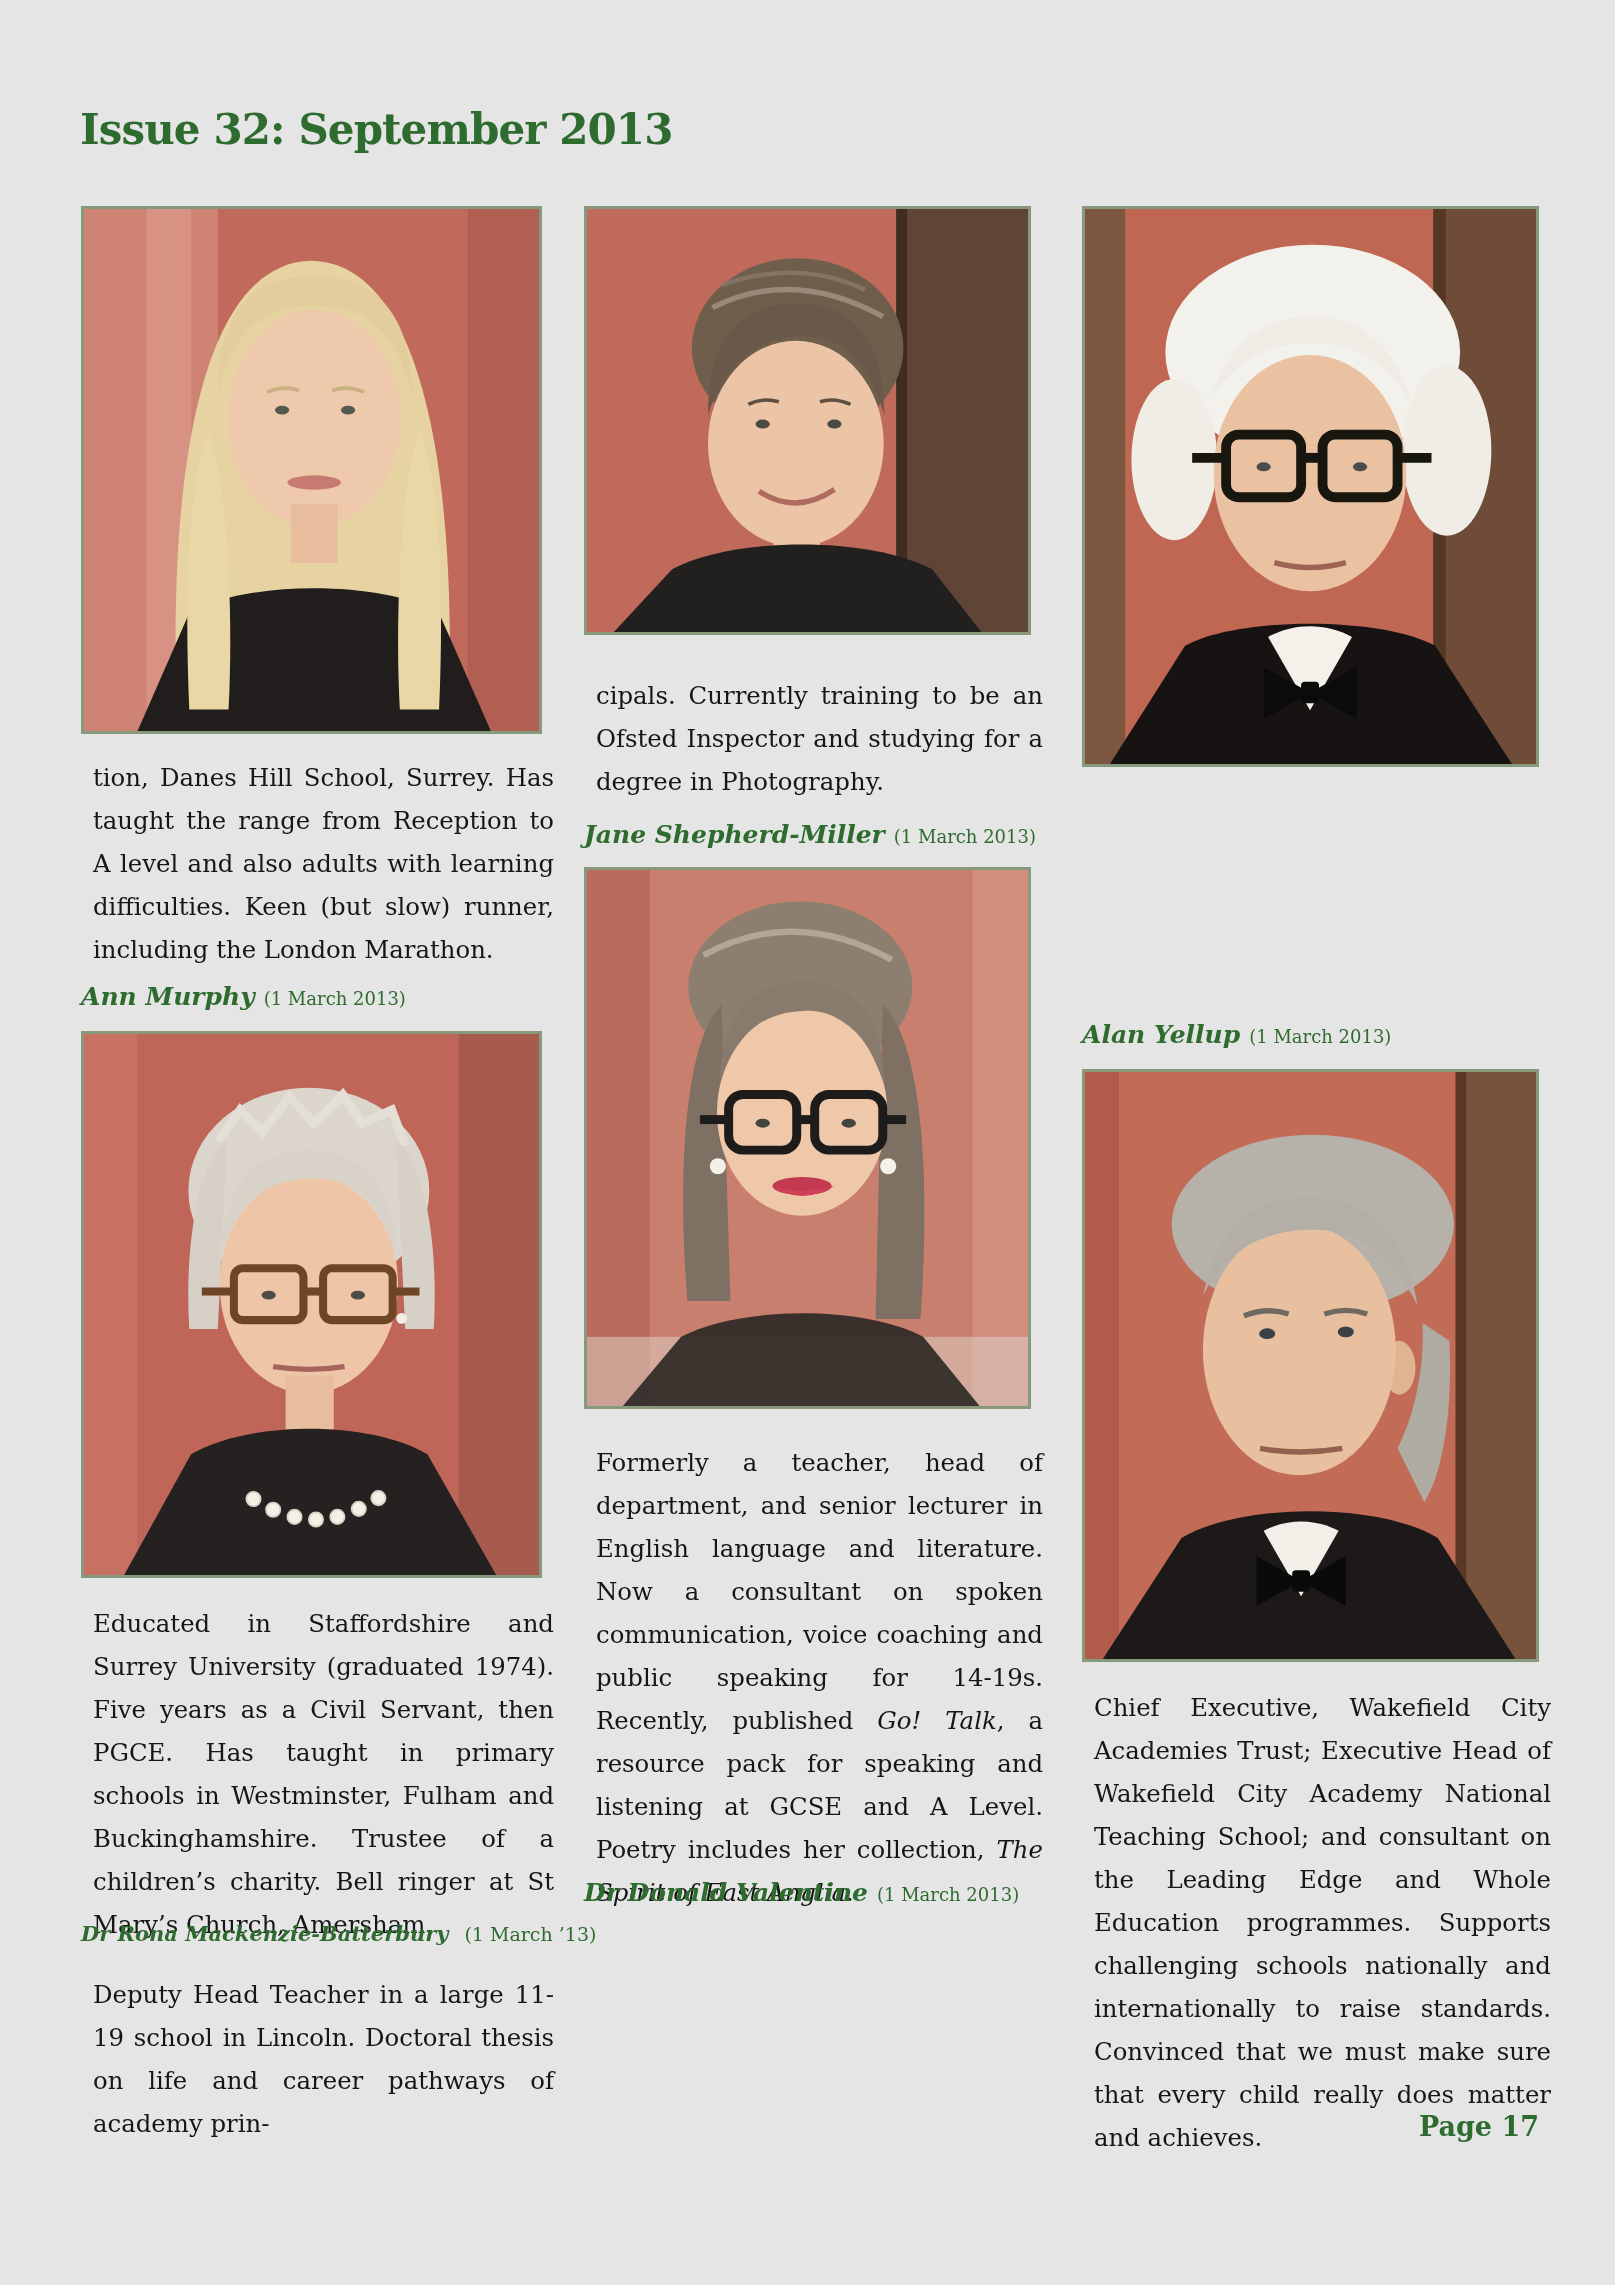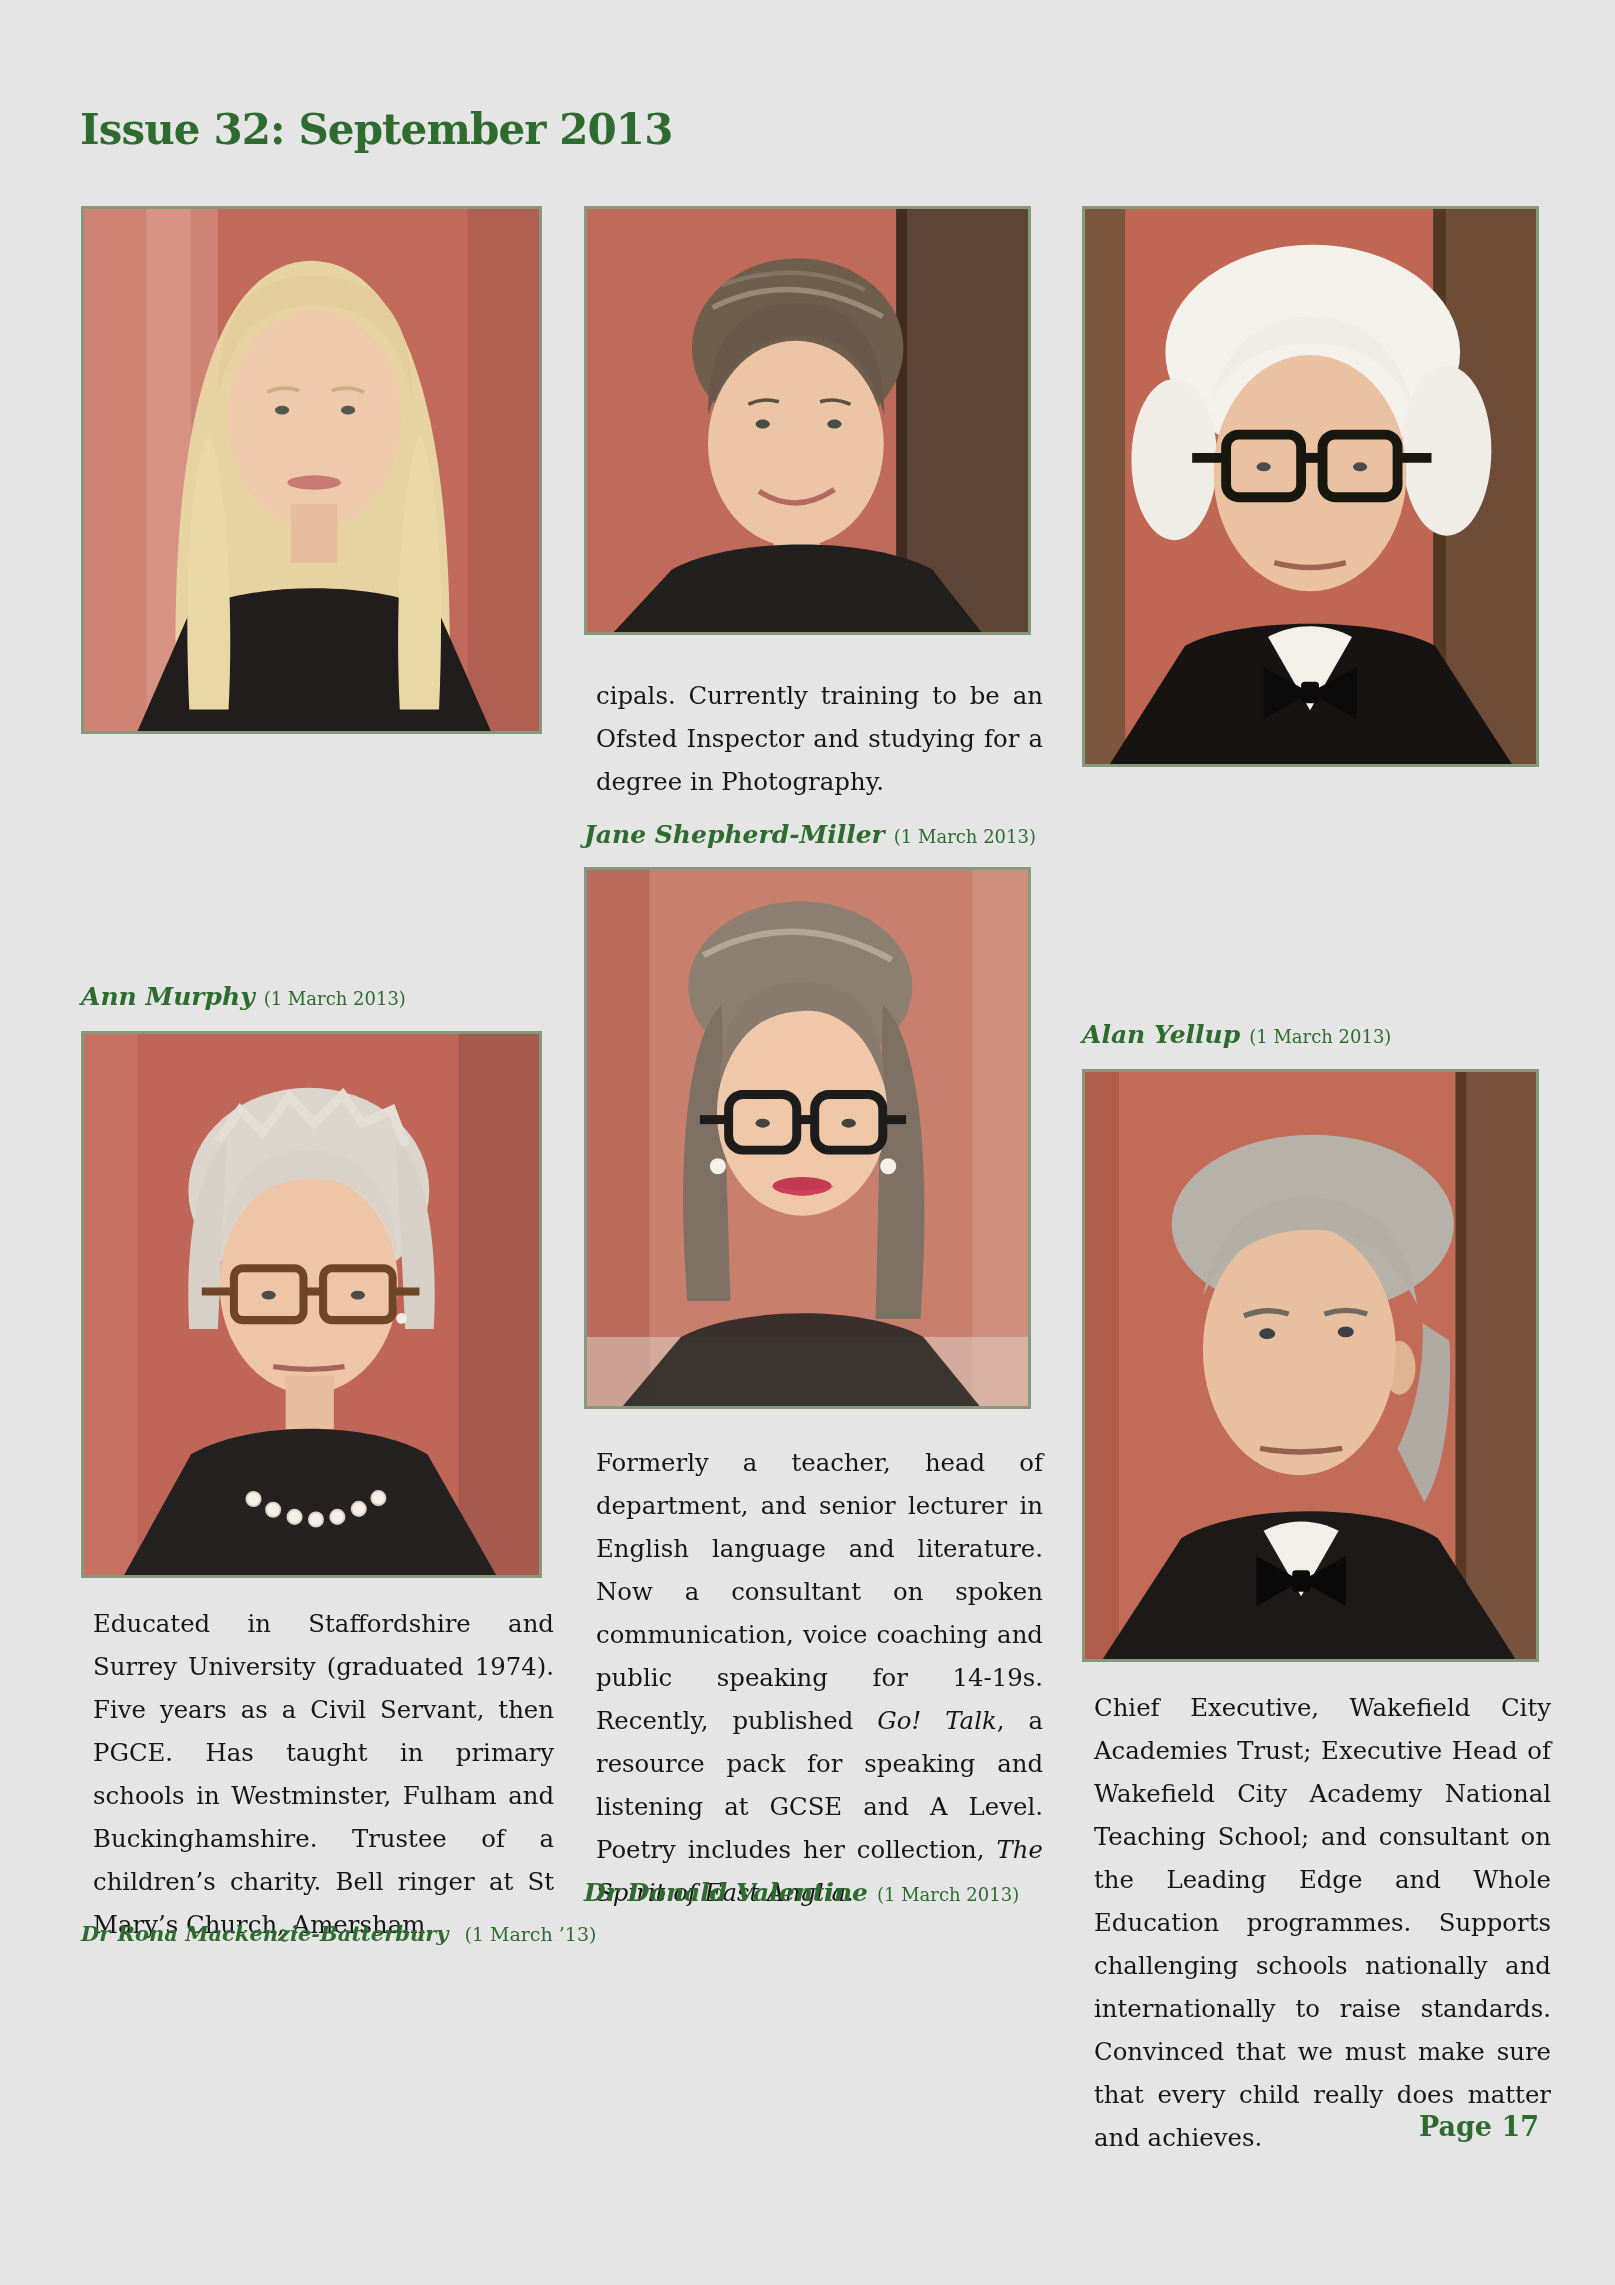--- a/index.html
+++ b/index.html
@@ -43,20 +43,21 @@
       <ellipse cx="222" cy="225" rx="8" ry="5" fill="#55584f"></ellipse>
       <ellipse cx="296" cy="225" rx="8" ry="5" fill="#55584f"></ellipse>
       <ellipse cx="258" cy="306" rx="30" ry="8" fill="#c77a72"></ellipse>
       <rect x="232" y="330" width="52" height="66" fill="#e8bd9e"></rect>
       <path d="M60,584 L118,452 C180,415 336,415 398,452 L456,584 Z" fill="#211d1c"></path>
       <path d="M118,560 C112,420 118,300 140,250 C160,300 168,450 162,560 Z" fill="#ead7a6"></path>
       <path d="M398,560 C404,420 398,300 376,250 C356,300 348,450 354,560 Z" fill="#ead7a6"></path>
     </svg>
   </figure>
 
+  <p class="body-text" style="left:81px;top:744px;width:461px"><span>tion, Danes Hill School, Surrey. Has taught the range from Reception to A level and also adults with learning difficulties. Keen (but slow) runner, including the London Marathon.</span></p>
 
   <div class="heading" style="left:81px;top:982px;width:461px">
     <span class="hname">Ann Murphy</span><span class="hdate">(1 March 2013)</span>
   </div>
 
   <figure class="photo" style="left:81px;top:1031px;width:461px;height:547px" aria-label="portrait of a woman with short grey hair, tortoiseshell glasses and a pearl necklace">
     <svg viewBox="0 0 510 605" preserveAspectRatio="none">
       <rect width="510" height="605" fill="#bf6658"></rect>
       <rect x="420" width="90" height="605" fill="#a75a4e"></rect>
       <rect width="60" height="605" fill="#ca7668" opacity="0.7"></rect>
@@ -90,20 +91,21 @@
       </g>
     </svg>
   </figure>
 
   <p class="body-text" style="left:81px;top:1590px;width:461px"><span>Educated in Staffordshire and Surrey University (graduated 1974). Five years as a Civil Servant, then PGCE. Has taught in primary schools in Westminster, Fulham and Buckinghamshire. Trustee of a children’s charity. Bell ringer at St Mary’s Church, Amersham.</span></p>
 
   <div class="heading small" style="left:81px;top:1921px;width:461px">
     <span class="hname">Dr Rona Mackenzie-Batterbury</span><span class="hdate">(1 March ’13)</span>
   </div>
 
+  <p class="body-text" style="left:81px;top:1961px;width:461px"><span>Deputy Head Teacher in a large 11-19 school in Lincoln. Doctoral thesis on life and career pathways of academy prin-</span></p>
 
   <figure class="photo" style="left:584px;top:206px;width:447px;height:429px" aria-label="portrait of a smiling woman with very short dark hair">
     <svg viewBox="0 0 492 472" preserveAspectRatio="none">
       <rect width="492" height="472" fill="#c06a5c"></rect>
       <rect x="345" width="147" height="472" fill="#5f4536"></rect>
       <rect x="345" width="12" height="472" fill="#3f2d22"></rect>
       <ellipse cx="235" cy="155" rx="118" ry="100" fill="#6f5e4c"></ellipse>
       <path d="M140,110 q90,-45 190,10" stroke="#a29484" stroke-width="6" fill="none" opacity="0.8"></path>
       <path d="M150,85 q85,-30 160,5" stroke="#8d7e6e" stroke-width="5" fill="none" opacity="0.7"></path>
       <rect x="208" y="345" width="52" height="50" fill="#e5bb9c"></rect>

